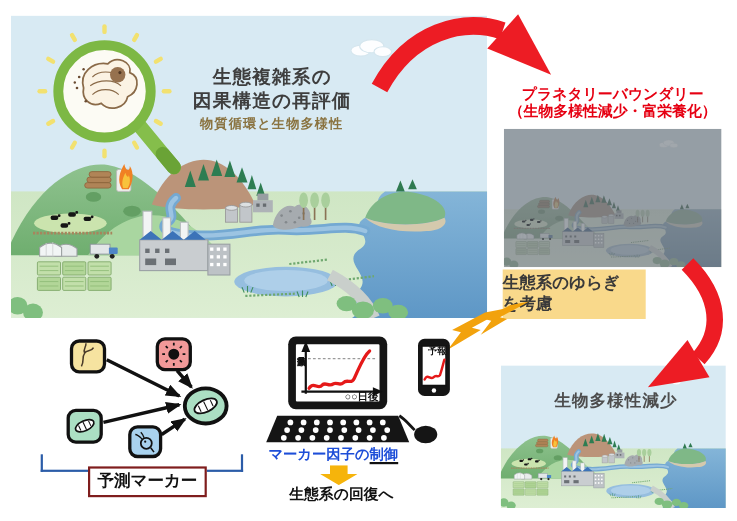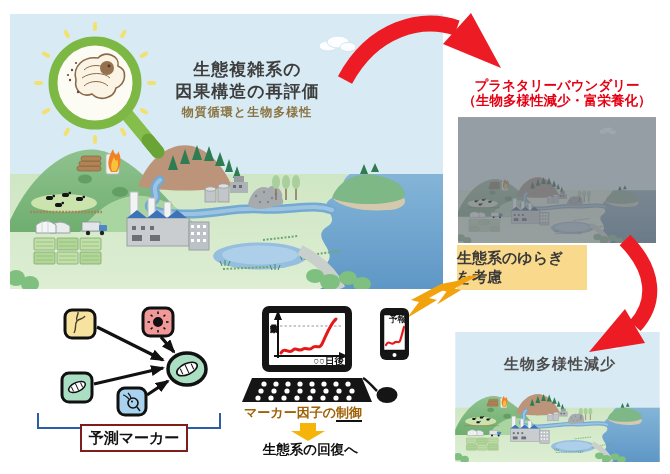--- a/index.html
+++ b/index.html
@@ -20,21 +20,21 @@
               font-size:13.5px;line-height:15px;font-weight:bold;color:#e60012;}
   .fluct{position:absolute;left:457px;top:245px;width:130px;height:42px;background:#f9d98b;
               text-align:left;font-size:15px;line-height:19px;font-weight:bold;color:#3a3a3a;padding-top:3px;}
   .sustain-label{position:absolute;left:480px;top:355px;width:160px;text-align:center;
               font-size:15px;font-weight:bold;color:#4d4d4d;letter-spacing:1px;}
   .marker-label-box{position:absolute;left:80px;top:424px;width:104px;height:24px;background:#fff;
               border:2px solid #7f1d1d;text-align:center;font-size:15px;line-height:24px;font-weight:bold;color:#111;}
   .bracket{position:absolute;left:37px;top:413px;width:180px;height:14px;
               border-left:2.5px solid #2b5ca8;border-right:2.5px solid #2b5ca8;border-bottom:2.5px solid #2b5ca8;}
   .ctrl-label{position:absolute;left:244px;top:404px;width:118px;text-align:center;white-space:nowrap;
-              font-size:13px;font-weight:bold;color:#a16207;}
+              font-size:13px;font-weight:bold;color:#1d4ed8;}
   .ctrl-label .u{border-bottom:2px solid #111;}
   .recov-label{position:absolute;left:252px;top:441px;width:106px;text-align:right;white-space:nowrap;
               font-size:13.5px;font-weight:bold;color:#111;}
   .ylab{position:absolute;left:267px;top:318px;height:34px;writing-mode:vertical-rl;
               font-size:8px;font-weight:bold;color:#111;letter-spacing:0;}
   .xlab{position:absolute;left:286px;top:355px;width:58px;text-align:right;
               font-size:9.5px;font-weight:bold;color:#111;}
   .phone-label{position:absolute;left:381px;top:314px;width:25px;text-align:right;
               font-size:8.5px;font-weight:bold;color:#111;}
 </style>

